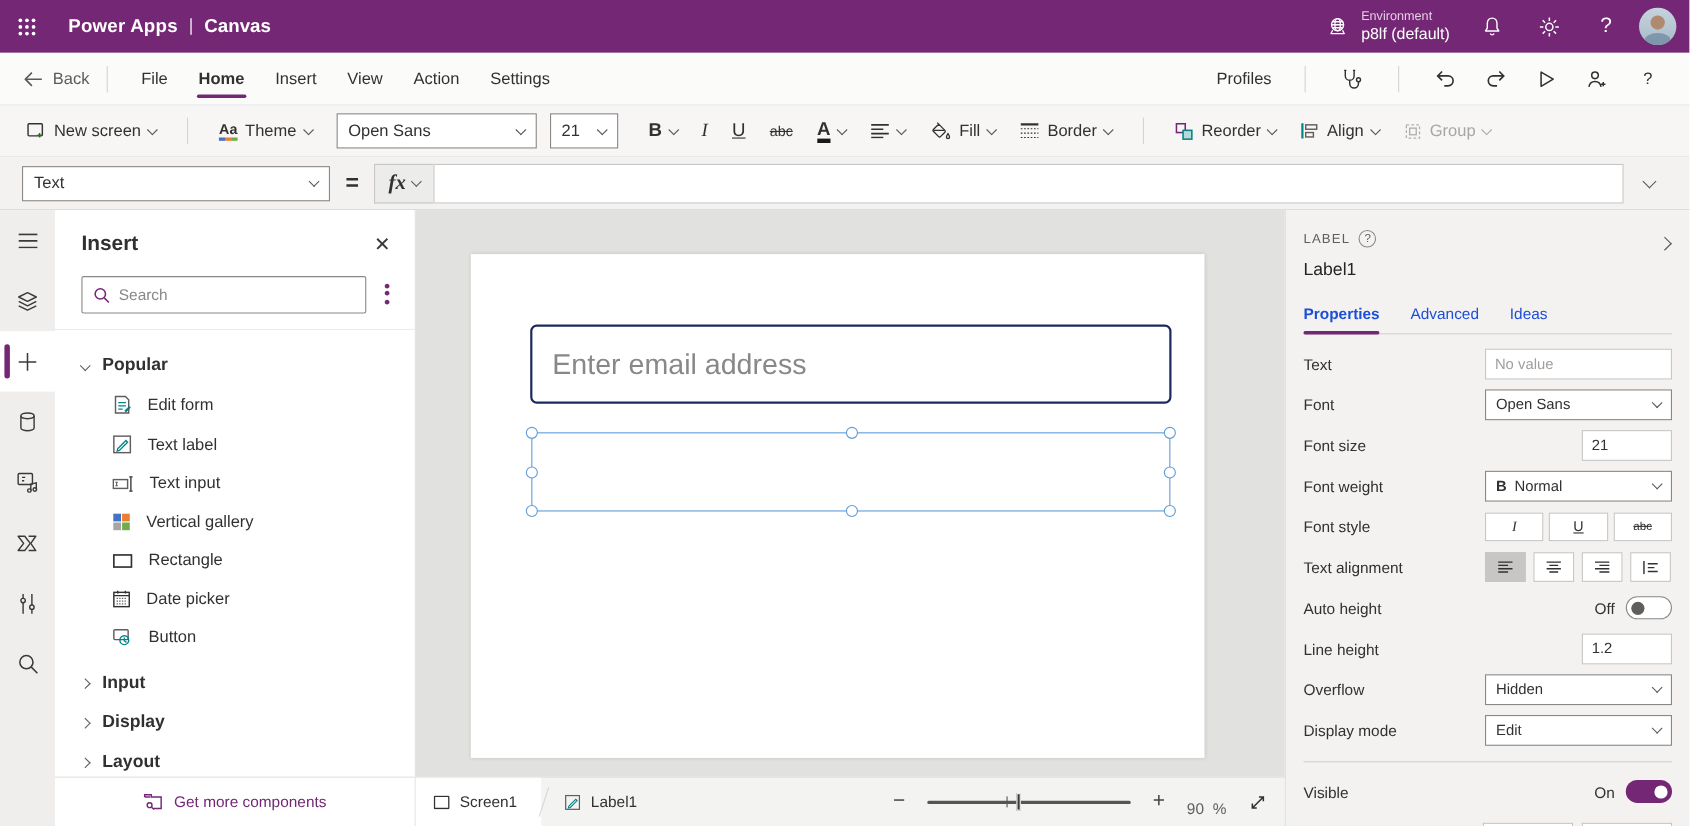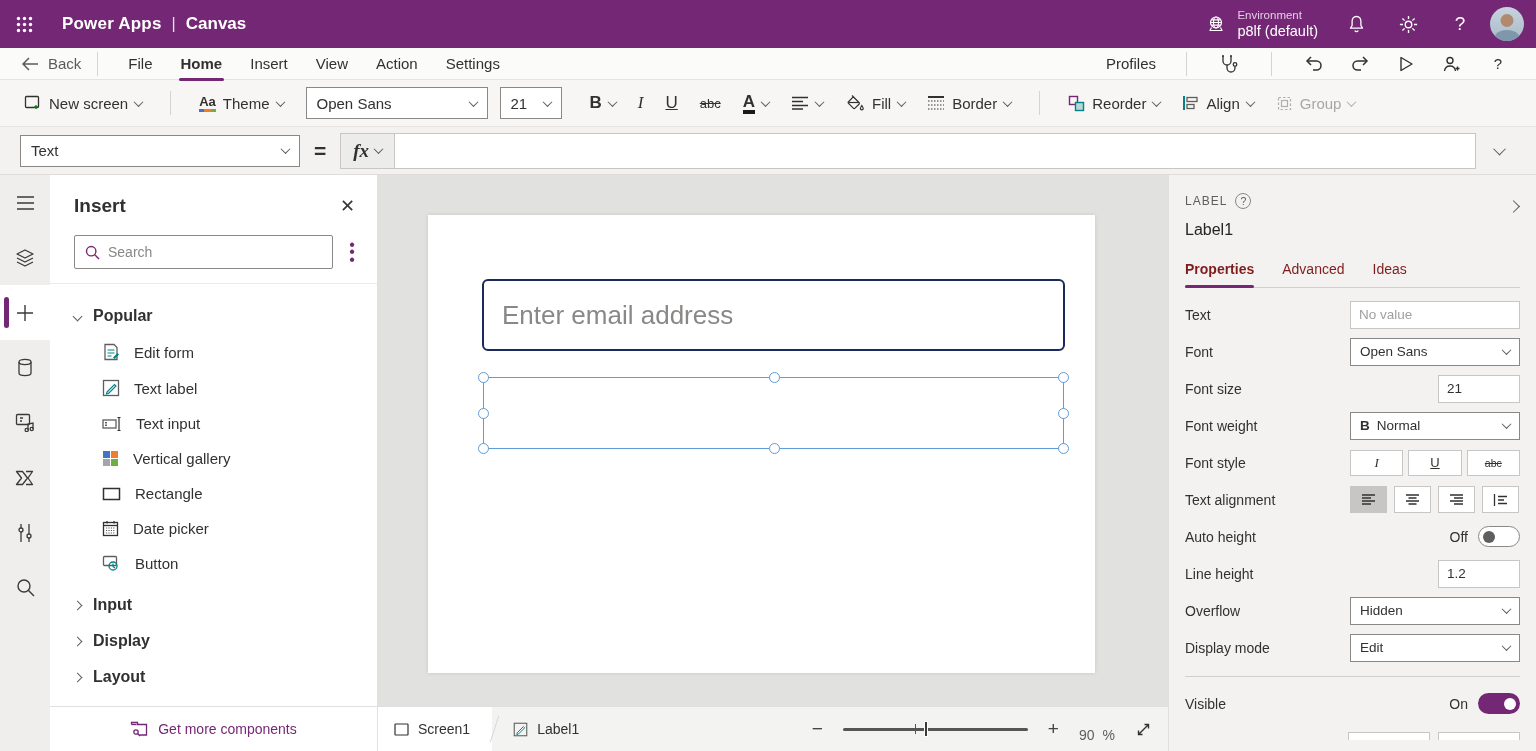--- a/index.html
+++ b/index.html
@@ -17,21 +17,21 @@
   .env { display:flex; align-items:center; gap:10px; padding:0 12px; height:48px; }
   .env-text { line-height:1.25; }
   .env-label { font-size:11.5px; color:#e5cde5; }
   .env-name { font-size:14.5px; color:#fff; }
   .top-icon { width:52px; height:48px; display:flex; align-items:center; justify-content:center; cursor:pointer; font-size:19px; color:#fff; }
   .avatar { width:34px; height:34px; border-radius:50%; background:linear-gradient(180deg,#c7d3dd 0%,#a8bbc9 100%); position:relative; overflow:hidden; margin:0 12px 0 4px; cursor:pointer; }
   .avatar .head { position:absolute; top:7px; left:50%; transform:translateX(-50%); width:13px; height:13px; border-radius:50%; background:#b08a6e; }
   .avatar .bod { position:absolute; bottom:-3px; left:50%; transform:translateX(-50%); width:24px; height:14px; border-radius:50% 50% 0 0; background:#7e97ab; }
 
   
-  .menubar { height:32px; background:#fbfbfa; border-bottom:1px solid #e5e4e3; display:flex; align-items:center; padding:0 18px 0 22px; flex:0 0 auto; }
+  .menubar { height:48px; background:#fbfbfa; border-bottom:1px solid #e5e4e3; display:flex; align-items:center; padding:0 18px 0 22px; flex:0 0 auto; }
   .back { display:flex; align-items:center; gap:9px; color:#5d5b58; font-size:15px; cursor:pointer; }
   .vdiv { width:1px; height:24px; background:#d6d4d2; margin:0 16px; }
   .menu-item { font-size:15px; color:#323130; padding:0 14px; height:47px; display:flex; align-items:center; cursor:pointer; position:relative; }
   .menu-item.active { font-weight:bold; }
   .menu-item.active::after { content:""; position:absolute; left:12px; right:12px; bottom:6px; height:3px; background:#742774; border-radius:2px; }
   .menubar-right { margin-left:auto; display:flex; align-items:center; gap:6px; }
   .mb-btn { min-width:40px; height:40px; display:flex; align-items:center; justify-content:center; cursor:pointer; color:#323130; font-size:15px; padding:0 8px; }
 
   
   .toolbar { height:47px; background:#f7f6f5; border-bottom:1px solid #e5e4e3; display:flex; align-items:center; padding:0 14px; gap:2px; flex:0 0 auto; }
@@ -108,21 +108,21 @@
 
   
   .rightpanel { width:368px; background:#f3f2f1; border-left:1px solid #e1e0df; flex:0 0 auto; padding:0; display:flex; flex-direction:column; overflow:hidden; }
   .rp-head { padding:18px 16px 0 16px; position:relative; }
   .rp-type { font-size:12px; letter-spacing:1px; color:#605e5c; display:flex; align-items:center; gap:8px; }
   .rp-help { width:16px; height:16px; border:1px solid #8a8886; border-radius:50%; font-size:10.5px; display:flex; align-items:center; justify-content:center; color:#605e5c; letter-spacing:0; }
   .rp-collapse { position:absolute; right:18px; top:22px; cursor:pointer; }
   .rp-collapse .chev { width:9px; height:9px; }
   .rp-name { font-size:16px; margin-top:12px; color:#252423; }
   .rp-tabs { display:flex; gap:0; margin-top:14px; border-bottom:1px solid #d2d0ce; padding:0 0 0 0; }
-  .rp-tab { font-size:14px; padding:8px 0 10px 0; margin-right:28px; cursor:pointer; position:relative; color:#7f1d1d; }
+  .rp-tab { font-size:14px; padding:8px 0 10px 0; margin-right:28px; cursor:pointer; position:relative; color:#1d4ed8; }
   .rp-tab.active { font-weight:bold; }
   .rp-tab.active::after { content:""; position:absolute; left:0; right:0; bottom:-1px; height:3px; background:#742774; border-radius:2px; }
   .rp-body { padding:8px 16px 0 16px; }
   .prow { display:flex; align-items:center; height:37px; }
   .prow .plabel { font-size:14px; color:#323130; flex:1; }
   .pinput { width:170px; height:28px; background:#fff; border:1px solid #c8c6c4; font-size:13.5px; padding:0 8px; outline:none; color:#323130; }
   .pinput::placeholder { color:#a19f9d; }
   .pinput.small { width:82px; }
   .pselect { width:170px; height:28px; background:#fff; border:1px solid #8a8886; display:flex; align-items:center; justify-content:space-between; padding:0 9px; font-size:13.5px; cursor:pointer; }
   .bsel-prefix { font-weight:bold; margin-right:7px; }

